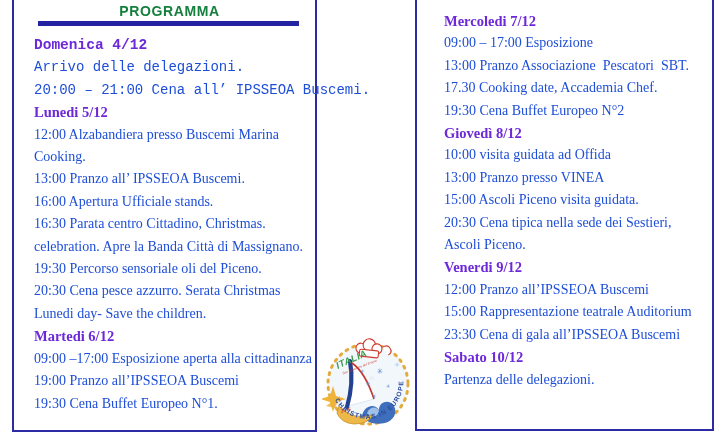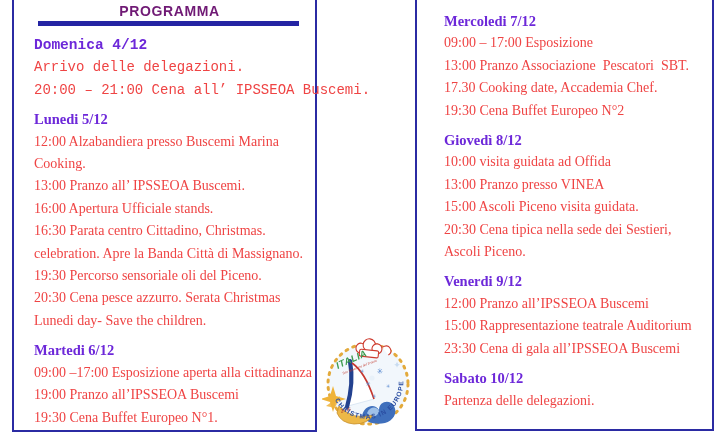--- a/index.html
+++ b/index.html
@@ -11,31 +11,31 @@
   .box{
     position:absolute;box-sizing:border-box;background:#ffffff;
     border:2px solid #2B2BA3;
   }
   .box-left{left:12px;top:-3px;width:305px;height:435px;padding:5px 10px 0 20px;}
   .box-right{left:415px;top:-3px;width:299px;height:434px;padding:11px 8px 0 27px;}
   .prog-title{
     margin:0;text-align:center;
     font-family:"Liberation Sans", sans-serif;
     font-size:14px;font-weight:bold;letter-spacing:.6px;
-    color:#701a75;line-height:15px;
+    color:#15803d;line-height:15px;
   }
   .title-rule{height:5px;background:#2424A3;margin:2px 6px 0 4px;}
-  .day-section{margin-top:7px;}
+  .day-section{}
   .day-section.first-left{margin-top:8px;font-family:Liberation Mono, monospace;}
   h2.day{
     margin:0;font-size:14.5px;font-weight:bold;color:#6d28d9;
     line-height:22.4px;white-space:pre;
   }
   p.line{
-    margin:0;font-size:14px;color:#ef4444;line-height:22.4px;white-space:pre;
+    margin:0;font-size:14px;color:#1d4ed8;line-height:22.4px;white-space:pre;
   }
   .logo-wrap{position:absolute;left:322px;top:336px;width:94px;height:104px;}
   .logo-wrap svg{display:block;width:94px;height:104px;}
 </style>
 </head>
 <body>
 
 <section class="box box-left">
   <h1 class="prog-title">PROGRAMMA</h1>
   <div class="title-rule"></div>

